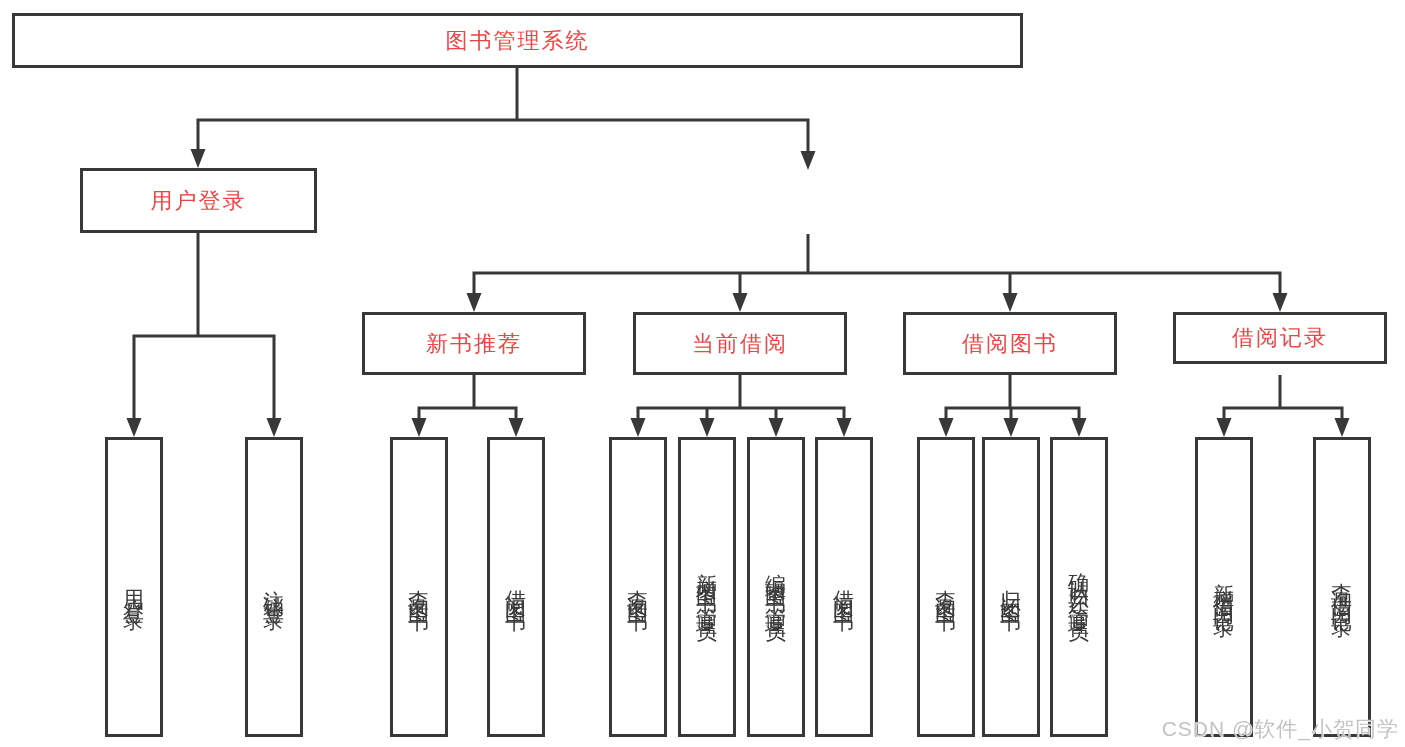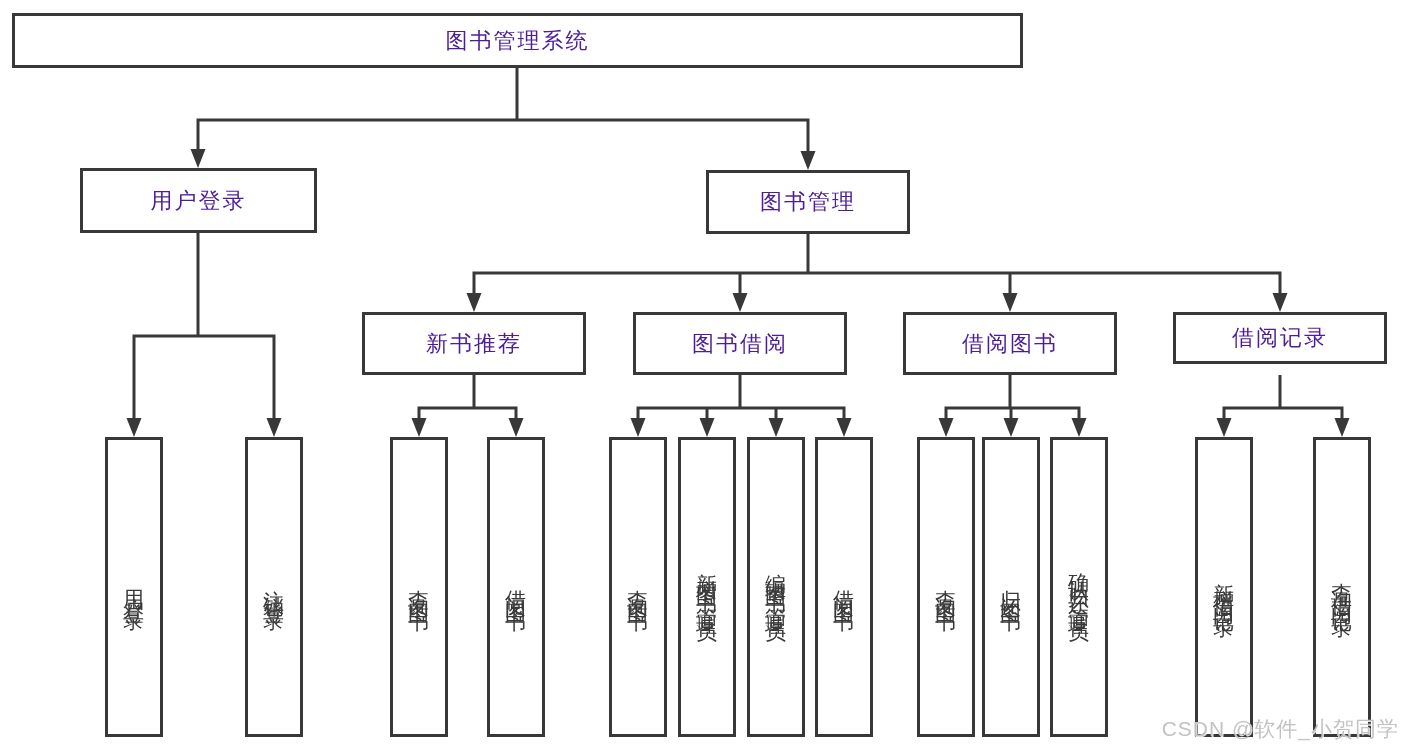--- a/index.html
+++ b/index.html
@@ -20,21 +20,21 @@
   .arrowheads { fill: #383838; stroke: none; }
   .hbox {
     position: absolute;
     box-sizing: border-box;
     background: #ffffff;
     border: 3px solid #383838;
     display: flex;
     align-items: center;
     justify-content: center;
     font-size: 22px;
-    color: #4c1d95;
+    color: #ef4444;
     letter-spacing: 2px;
     z-index: 2;
     white-space: nowrap;
   }
   .vbox {
     position: absolute;
     box-sizing: border-box;
     top: 437px;
     width: 58px;
     height: 300px;
@@ -94,29 +94,26 @@
     <path class="arrowheads" d="M1216.5 418 L1231.5 418 L1224 437 Z M1334.5 418 L1349.5 418 L1342 437 Z"></path>
   </svg>
 
   <div class="hbox" style="left:12px; top:13px; width:1011px; height:55px;">
     <span>图书管理系统</span>
   </div>
 
   <div class="hbox" style="left:80px; top:168px; width:237px; height:65px;">
     <span>用户登录</span>
   </div>
-  <div class="hbox" style="left:706px; top:170px; width:204px; height:64px;">
-    <span>图书管理</span>
-  </div>
 
   <div class="hbox" style="left:362px; top:312px; width:224px; height:63px;">
     <span>新书推荐</span>
   </div>
   <div class="hbox" style="left:633px; top:312px; width:214px; height:63px;">
-    <span>图书借阅</span>
+    <span>当前借阅</span>
   </div>
   <div class="hbox" style="left:903px; top:312px; width:214px; height:63px;">
     <span>借阅图书</span>
   </div>
   <div class="hbox" style="left:1173px; top:312px; width:214px; height:52px;">
     <span>借阅记录</span>
   </div>
 
   <div class="vbox" style="left:105px;">
     <span class="vtext">用户登录</span>

